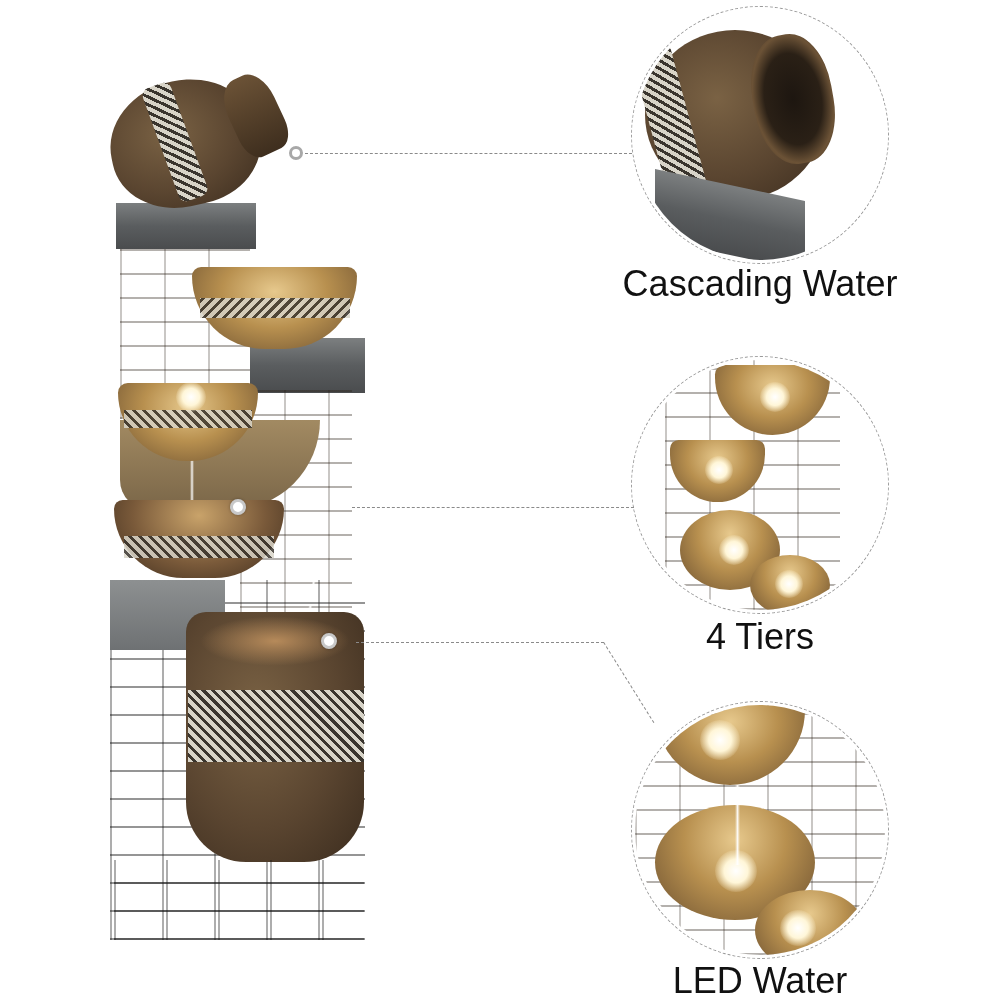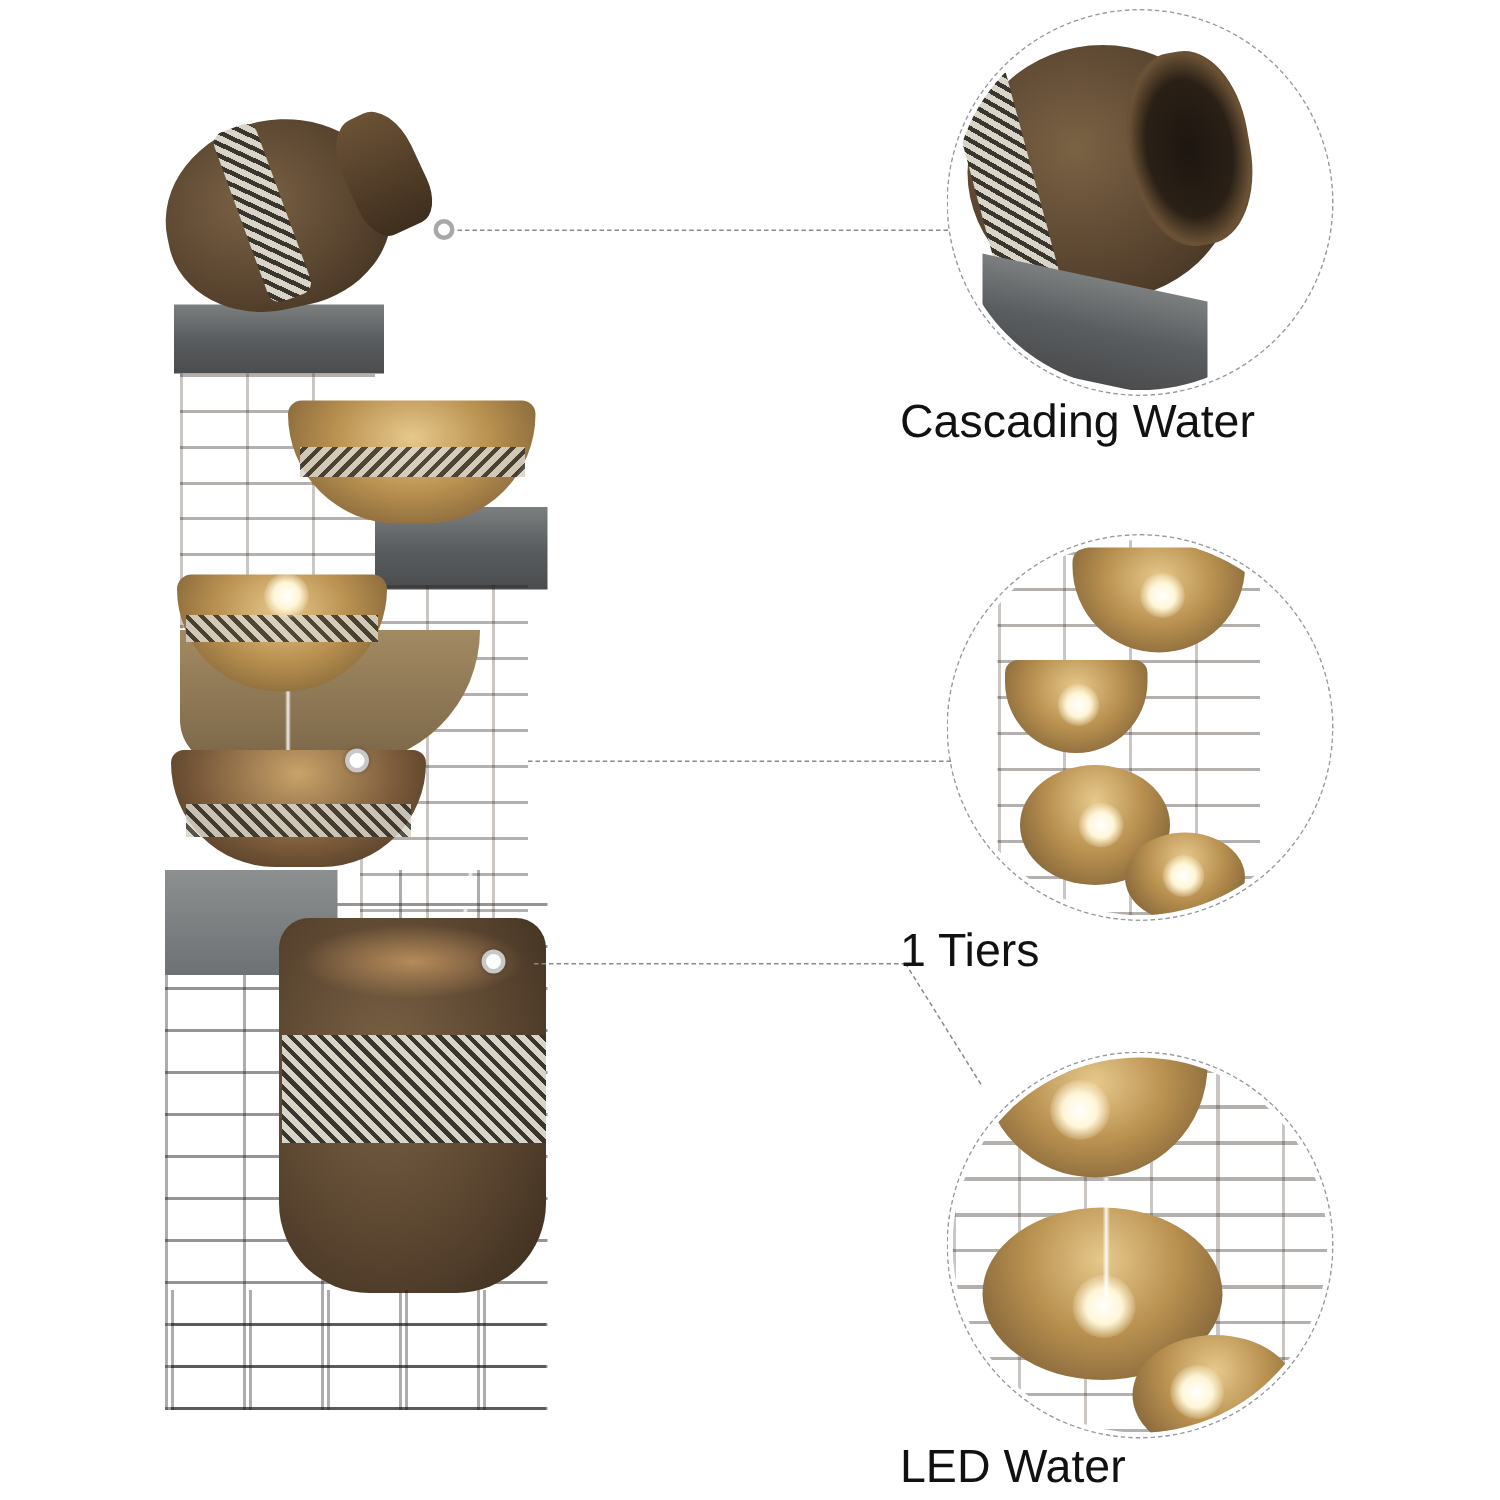--- a/index.html
+++ b/index.html
@@ -35,21 +35,21 @@
   .led { border-radius: 50%; background: radial-gradient(circle, #ffffff 0%, #fff6d8 40%, rgba(255,220,140,0) 75%); }
 
   
   .marker-ring { width: 14px; height: 14px; border-radius: 50%; border: 3px solid #a8a8a8; background: transparent; box-sizing: border-box; }
   .marker-dot { width: 16px; height: 16px; border-radius: 50%; background: #ffffff; border: 3px solid #c8c8c8; box-sizing: border-box; box-shadow: 0 0 3px rgba(0,0,0,.3); }
   .dotted-line { border-top: 1px dashed #8a8a8a; height: 0; }
 
   
   .feature-circle { width: 250px; height: 250px; border-radius: 50%; overflow: hidden; box-sizing: border-box; }
   .feature-ring { width: 258px; height: 258px; border-radius: 50%; border: 1px dashed #9a9a9a; box-sizing: border-box; }
-  .feature-label { font-size: 31px; color: #111111; width: 320px; }
+  .feature-label { font-size: 36px; color: #111111; text-align: center; width: 320px; }
 </style>
 </head>
 <body>
 
 <div class="abs fountain">
 
   <div class="abs stone" style="left:16px; top:143px; width:140px; height:46px;"></div>
 
   <div class="abs wall-warm brick-lines" style="left:20px; top:189px; width:130px; height:170px;"></div>
 
@@ -112,21 +112,21 @@
   <div class="abs wall-warm brick-lines" style="left:30px; top:0px; width:175px; height:250px;"></div>
   <div class="abs bowl-gold" style="left:80px; top:5px; width:115px; height:70px; border-radius: 10px 10px 60px 60px;"></div>
   <div class="abs led" style="left:125px; top:22px; width:30px; height:30px;"></div>
   <div class="abs bowl-gold" style="left:35px; top:80px; width:95px; height:62px; border-radius: 10px 10px 55px 55px;"></div>
   <div class="abs led" style="left:70px; top:96px; width:28px; height:28px;"></div>
   <div class="abs bowl-gold" style="left:45px; top:150px; width:100px; height:80px; border-radius: 50%;"></div>
   <div class="abs led" style="left:84px; top:175px; width:30px; height:30px;"></div>
   <div class="abs bowl-gold" style="left:115px; top:195px; width:80px; height:60px; border-radius: 50%;"></div>
   <div class="abs led" style="left:140px; top:210px; width:28px; height:28px;"></div>
 </div>
-<div class="abs feature-label" style="left:600px; top:616px;">1 Tiers</div>
+<div class="abs feature-label" style="left:600px; top:616px;">4 Tiers</div>
 
 <div class="abs feature-ring" style="left:631px; top:701px;"></div>
 <div class="abs feature-circle" style="left:635px; top:705px; background:#ffffff;">
   <div class="abs wall-warm brick-lines" style="left:0px; top:0px; width:250px; height:250px;"></div>
   <div class="abs bowl-gold" style="left:20px; top:-10px; width:150px; height:90px; border-radius: 10px 10px 80px 80px;"></div>
   <div class="abs led" style="left:65px; top:15px; width:40px; height:40px;"></div>
   <div class="abs bowl-gold" style="left:20px; top:100px; width:160px; height:115px; border-radius: 50%;"></div>
   <div class="abs led" style="left:80px; top:145px; width:42px; height:42px;"></div>
   <div class="abs bowl-gold" style="left:120px; top:185px; width:110px; height:80px; border-radius: 50%;"></div>
   <div class="abs led" style="left:145px; top:205px; width:36px; height:36px;"></div>

